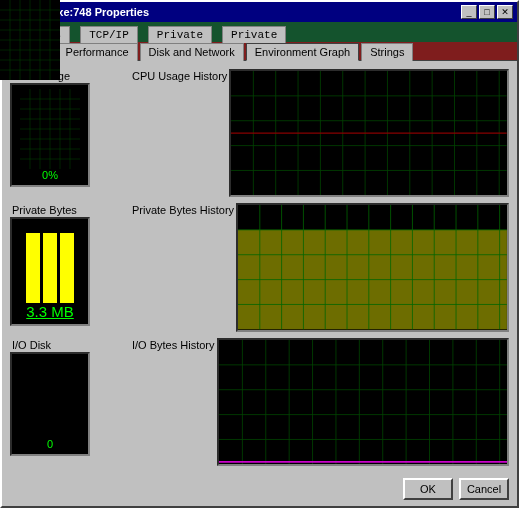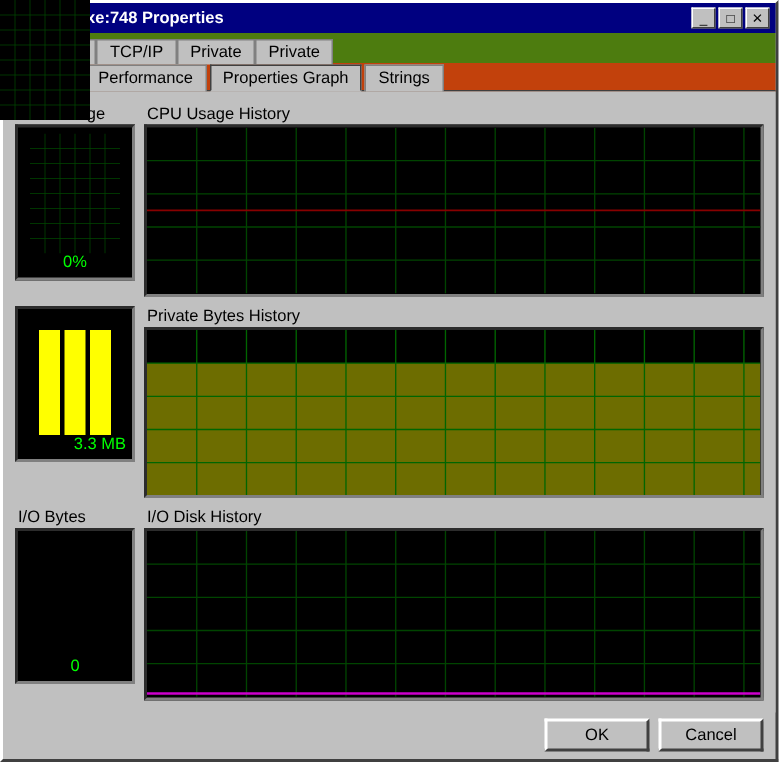--- a/index.html
+++ b/index.html
@@ -48,37 +48,38 @@
       border-bottom-color: #404040;
       font-size: 9px;
       display: flex;
       align-items: center;
       justify-content: center;
       cursor: pointer;
       color: black;
     }
     .tab-row {
       display: flex;
-      background: #4d7c0f;
+      background: #14532d;
       padding: 3px 4px 0 4px;
-      gap: 0;
+      gap: 10px;
+      font-family: Liberation Mono, monospace;
     }
     .tab {
       padding: 2px 8px;
       background: #c0c0c0;
       border: 1px solid #808080;
       border-bottom: none;
       cursor: pointer;
       font-size: 11px;
       position: relative;
       top: 1px;
     }
     .tab-row-2 {
       display: flex;
-      background: #c2410c;
+      background: #7f1d1d;
       padding: 0 4px;
       gap: 2px;
       border-bottom: 1px solid #404040;
     }
     .tab2 {
       padding: 2px 8px;
       background: #c0c0c0;
       border: 1px solid #808080;
       border-bottom: none;
       cursor: pointer;
@@ -126,22 +127,23 @@
       flex-shrink: 0;
     }
     .panel-container {
       display: flex;
       flex-direction: column;
       width: 80px;
       flex-shrink: 0;
     }
     .graph-container {
       display: flex;
-      flex-direction: column;
+      flex-direction: row;
       flex: 1;
+      margin-left: 34px;
     }
     .graph-label {
       font-size: 11px;
       color: black;
       padding: 1px 2px;
       flex-shrink: 0;
     }
     .graph-box {
       flex: 1;
       border: 2px inset #808080;
@@ -180,23 +182,24 @@
       gap: 3px;
       align-items: flex-end;
       justify-content: center;
     }
     .bytes-bar {
       width: 14px;
       background: #ffff00;
     }
     .bytes-value {
       color: #00ff00;
-      font-size: 11px;
-      text-align: right;
+      font-size: 15px;
+      text-align: center;
       width: 100%;
+      text-decoration: underline;
     }
     
     .io-gauge {
       width: 60px;
       height: 80px;
       display: flex;
       align-items: flex-end;
       justify-content: center;
     }
     .io-value {
@@ -206,21 +209,21 @@
       width: 100%;
     }
     .bottom-bar {
       display: flex;
       justify-content: flex-end;
       padding: 4px 8px 6px 8px;
       gap: 6px;
       flex-shrink: 0;
     }
     .win-btn {
-      width: 70px;
+      width: 50px;
       height: 22px;
       background: #c0c0c0;
       border: 2px solid #ffffff;
       border-right-color: #404040;
       border-bottom-color: #404040;
       font-size: 11px;
       cursor: pointer;
       display: flex;
       align-items: center;
       justify-content: center;
@@ -250,21 +253,22 @@
   <div class="tab-row">
     <div class="tab">Threads</div>
     <div class="tab">TCP/IP</div>
     <div class="tab">Private</div>
     <div class="tab">Private</div>
   </div>
 
   <div class="tab-row-2">
     <div class="tab2">Image</div>
     <div class="tab2">Performance</div>
-    <div class="tab2 active">Properties Graph</div>
+    <div class="tab2">Disk and Network</div>
+    <div class="tab2 active">Environment Graph</div>
     <div class="tab2">Strings</div>
   </div>
 
   <div class="content">
 
     <div class="row">
       <div class="panel-container">
         <div class="panel-label">CPU Usage</div>
         <div class="panel-box">
           <div class="cpu-gauge">
@@ -318,20 +322,21 @@
             </g>
 
             <line x1="0" y1="50" x2="370" y2="50" stroke="#880000" stroke-width="1"></line>
           </svg>
         </div>
       </div>
     </div>
 
     <div class="row">
       <div class="panel-container">
+        <div class="panel-label">Private Bytes</div>
         <div class="panel-box">
           <div class="bytes-gauge">
 
             <div class="bytes-bar" style="height:70px;"></div>
             <div class="bytes-bar" style="height:70px;"></div>
             <div class="bytes-bar" style="height:70px;"></div>
           </div>
           <div class="bytes-value">3.3 MB</div>
         </div>
       </div>
@@ -360,21 +365,21 @@
               <line x1="0" y1="60" x2="370" y2="60"></line>
               <line x1="0" y1="80" x2="370" y2="80"></line>
             </g>
           </svg>
         </div>
       </div>
     </div>
 
     <div class="row">
       <div class="panel-container">
-        <div class="panel-label">I/O Bytes</div>
+        <div class="panel-label">I/O Disk</div>
         <div class="panel-box">
           <div class="io-gauge">
             <svg viewBox="0 0 60 80" xmlns="http://www.w3.org/2000/svg" style="width:60px;height:80px;position:absolute;top:0;left:0;">
               <rect width="60" height="80" fill="#000"></rect>
               <g stroke="#006600" stroke-width="0.5" opacity="0.7">
                 <line x1="0" y1="10" x2="60" y2="10"></line>
                 <line x1="0" y1="20" x2="60" y2="20"></line>
                 <line x1="0" y1="30" x2="60" y2="30"></line>
                 <line x1="0" y1="40" x2="60" y2="40"></line>
                 <line x1="0" y1="50" x2="60" y2="50"></line>
@@ -385,21 +390,21 @@
                 <line x1="30" y1="0" x2="30" y2="80"></line>
                 <line x1="40" y1="0" x2="40" y2="80"></line>
                 <line x1="50" y1="0" x2="50" y2="80"></line>
               </g>
             </svg>
           </div>
           <div class="io-value">0</div>
         </div>
       </div>
       <div class="graph-container">
-        <div class="graph-label">I/O Disk History</div>
+        <div class="graph-label">I/O Bytes History</div>
         <div class="graph-box">
           <svg class="grid-svg" viewBox="0 0 370 100" preserveAspectRatio="none" xmlns="http://www.w3.org/2000/svg">
             <rect width="370" height="100" fill="#000"></rect>
             <g stroke="#004400" stroke-width="0.8">
               <line x1="30" y1="0" x2="30" y2="100"></line>
               <line x1="60" y1="0" x2="60" y2="100"></line>
               <line x1="90" y1="0" x2="90" y2="100"></line>
               <line x1="120" y1="0" x2="120" y2="100"></line>
               <line x1="150" y1="0" x2="150" y2="100"></line>
               <line x1="180" y1="0" x2="180" y2="100"></line>

